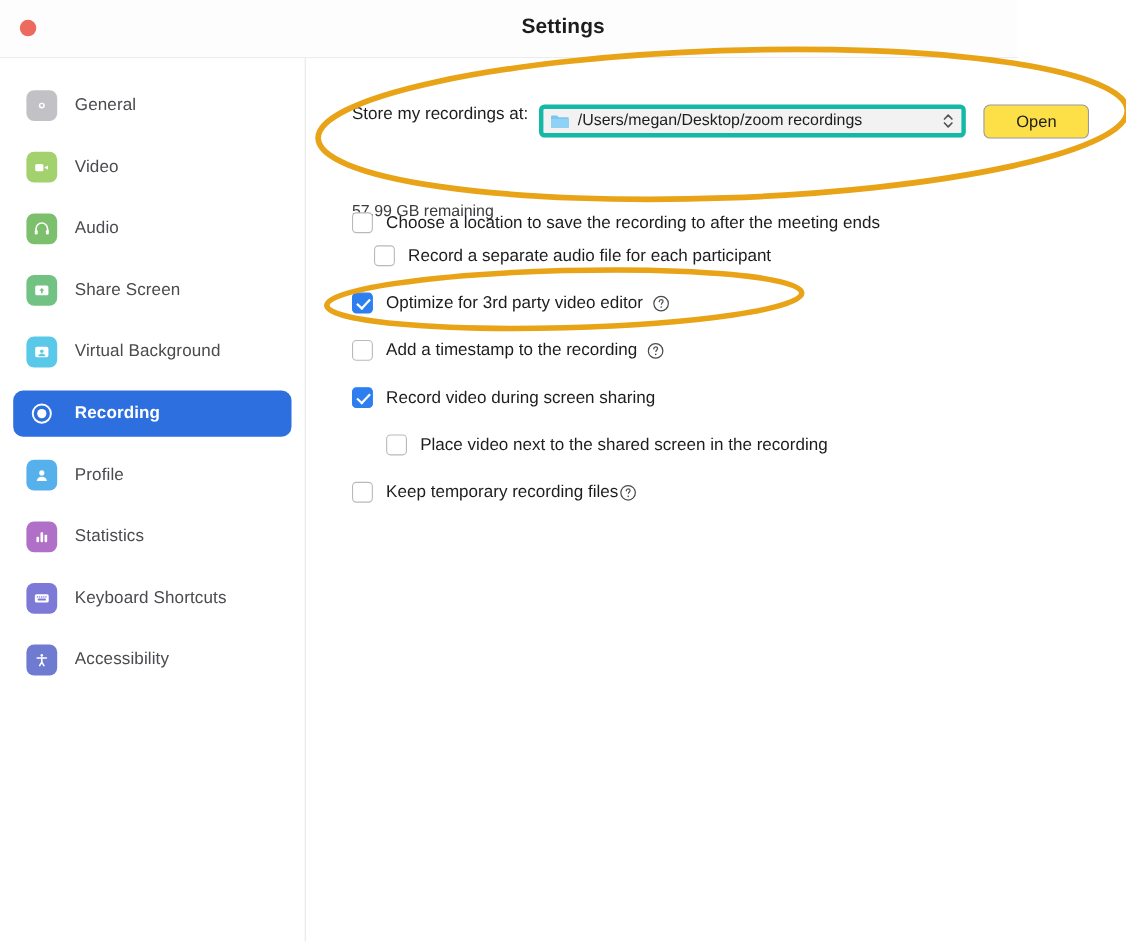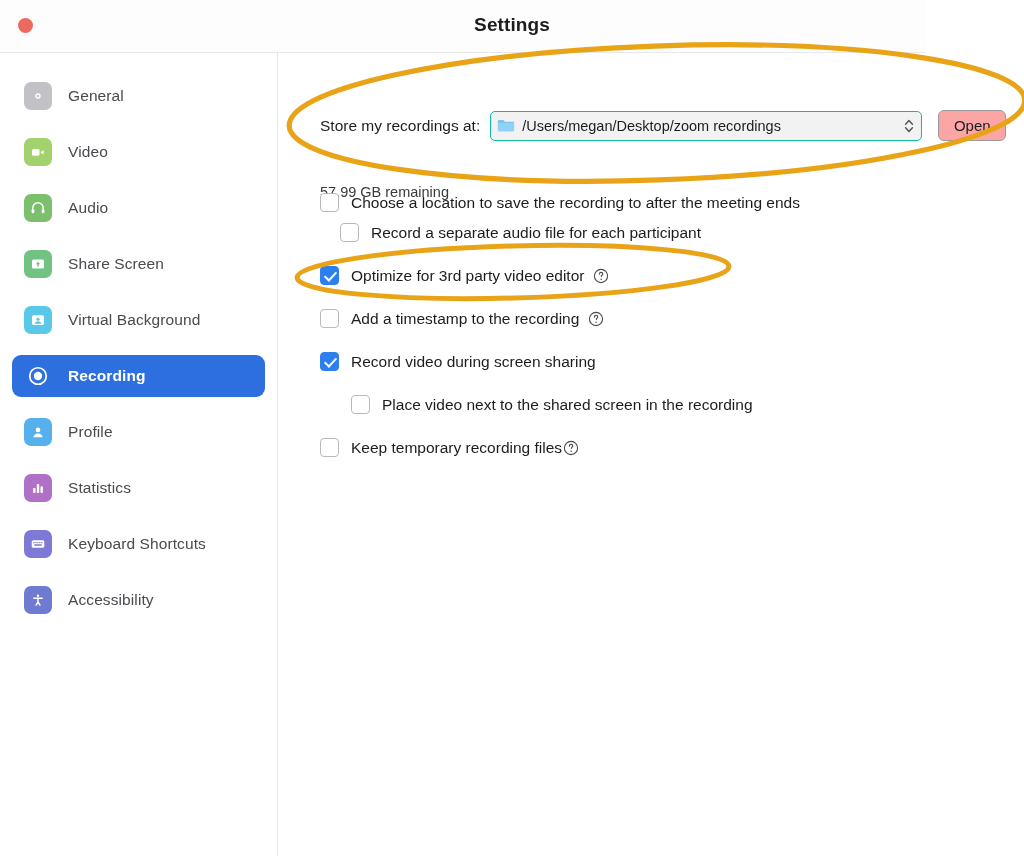--- a/index.html
+++ b/index.html
@@ -51,39 +51,39 @@
     margin-left:16px; font-size:15.5px; color:#4a4a4f; letter-spacing:0.1px;
     white-space:nowrap;
   }
   .nav-item.active .nav-label { color:#ffffff; font-weight:bold; }
   .nav-item.active .nav-ico { background:transparent; }
 
   
   .main { position:absolute; left:279px; top:53px; width:745px; height:803px; background:#fff; }
 
   .path-row {
-    position:absolute; left:41px; top:57px;
-    display:flex; align-items:center;
+    position:absolute; left:41px; top:42px;
+    display:flex; align-items:flex-start;
   }
   .path-label { font-size:15.5px; color:#1d1d1f; white-space:nowrap; }
   .path-select {
-    margin-left:10px; width:432px; height:30px;
-    background:#f2f2f3; border:1px solid #14b8a6; border-radius:5px;
+    margin-left:10px; width:388px; height:30px;
+    background:#f2f2f3; border:4px solid #14b8a6; border-radius:5px;
     display:flex; align-items:center; padding:0 6px;
     box-shadow:0 1px 0 rgba(0,0,0,0.03);
   }
   .folder-ico { flex:0 0 18px; width:18px; height:15px; }
   .path-value {
     margin-left:7px; font-size:14.5px; color:#1d1d1f;
     flex:1 1 auto; white-space:nowrap; overflow:hidden;
   }
   .stepper { flex:0 0 12px; width:12px; height:20px; }
   .open-btn {
-    margin-left:16px; width:68px; height:31px;
-    background:#fca5a5; border:1px solid #9a9a9e; border-radius:6px;
+    margin-left:16px; width:96px; height:31px;
+    background:#fde047; border:1px solid #9a9a9e; border-radius:6px;
     font-size:15px; color:#1d1d1f; font-family:"Liberation Sans", sans-serif;
     display:flex; align-items:center; justify-content:center;
   }
   .remaining {
     position:absolute; left:41px; top:131px;
     font-size:14.5px; color:#3b3b3f;
   }
 
   
   .cb-row { position:absolute; display:flex; align-items:center; }

